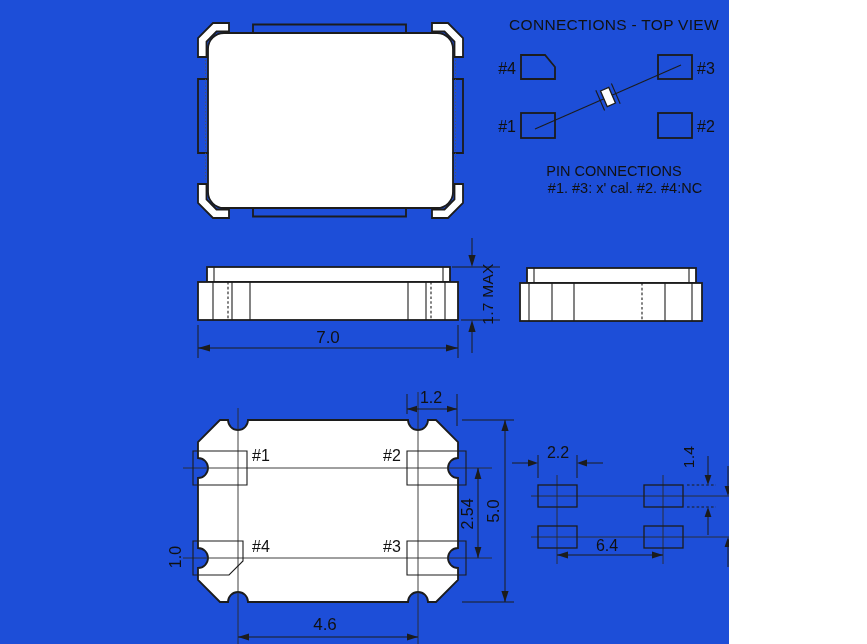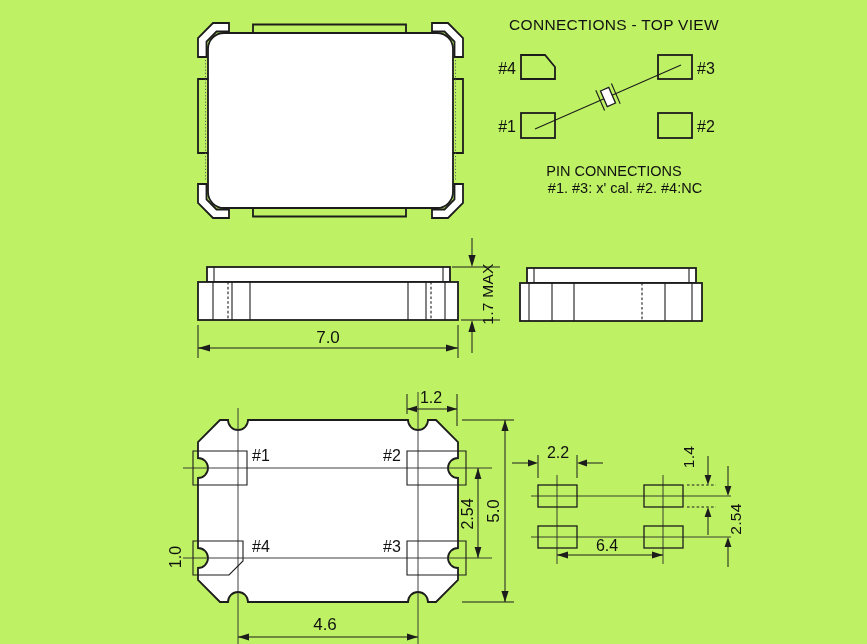--- a/index.html
+++ b/index.html
@@ -1,16 +1,16 @@
 <!DOCTYPE html>
 <html><head>
 <meta charset="utf-8">
 <style>
   html,body{margin:0;padding:0;background:#ffffff;}
-  .stage{position:relative;width:867px;height:644px;background:#bef264;overflow:hidden;
+  .stage{position:relative;width:729px;height:644px;background:#1d4ed8;overflow:hidden;
          font-family:"Liberation Sans",sans-serif;}
   svg{display:block}
   
   .ol   {fill:#ffffff;stroke:#1c1c1c;stroke-width:1.8;stroke-linejoin:miter;}
   .ol2  {fill:none;stroke:#1c1c1c;stroke-width:1.8;stroke-linejoin:miter;}
   .thin {fill:none;stroke:#1c1c1c;stroke-width:1.1;}
   .cl   {fill:none;stroke:#2b2b2b;stroke-width:0.9;}
   .dim  {fill:none;stroke:#1c1c1c;stroke-width:1;}
   .dash {stroke-dasharray:2.6,2.2;}
   .dot  {fill:none;stroke:#555555;stroke-width:0.9;stroke-dasharray:1.2,2;}

